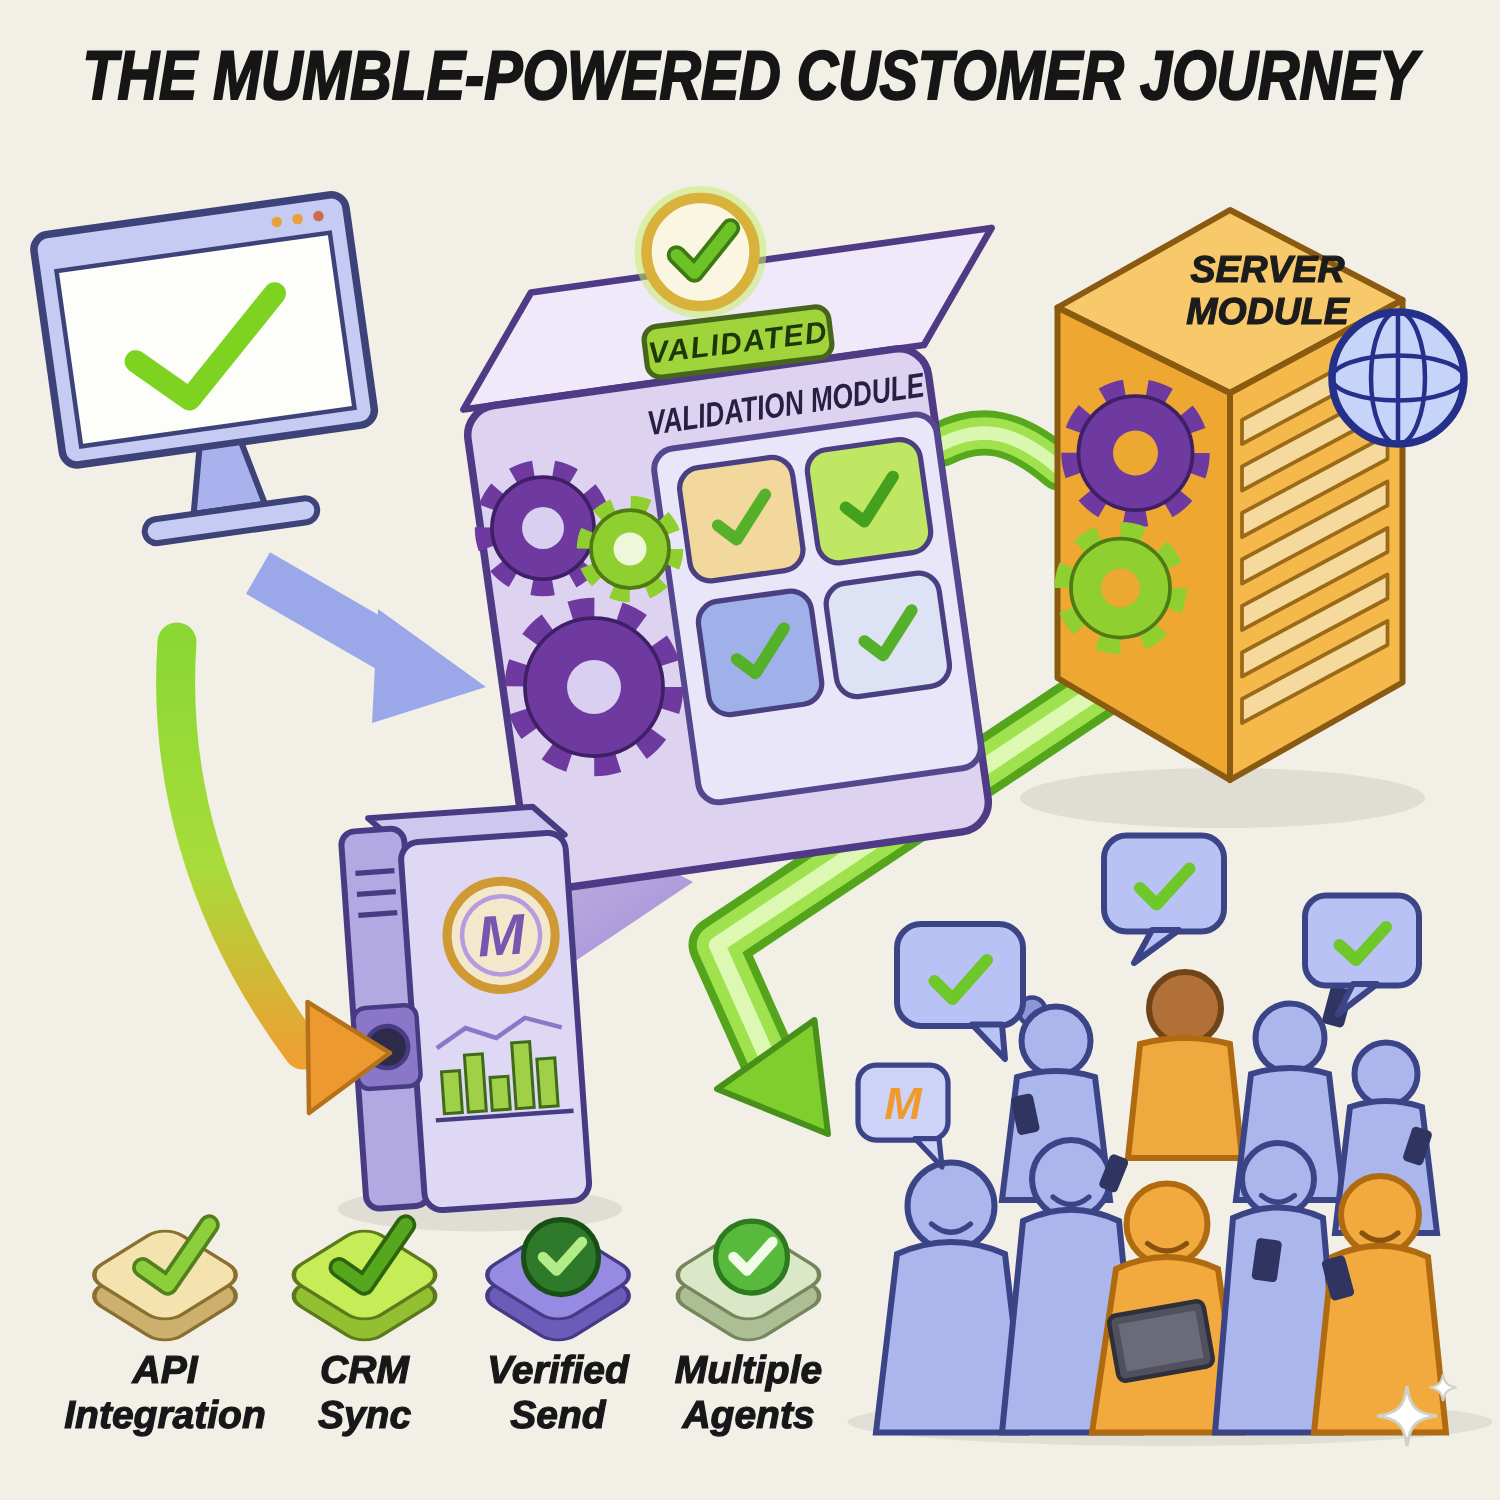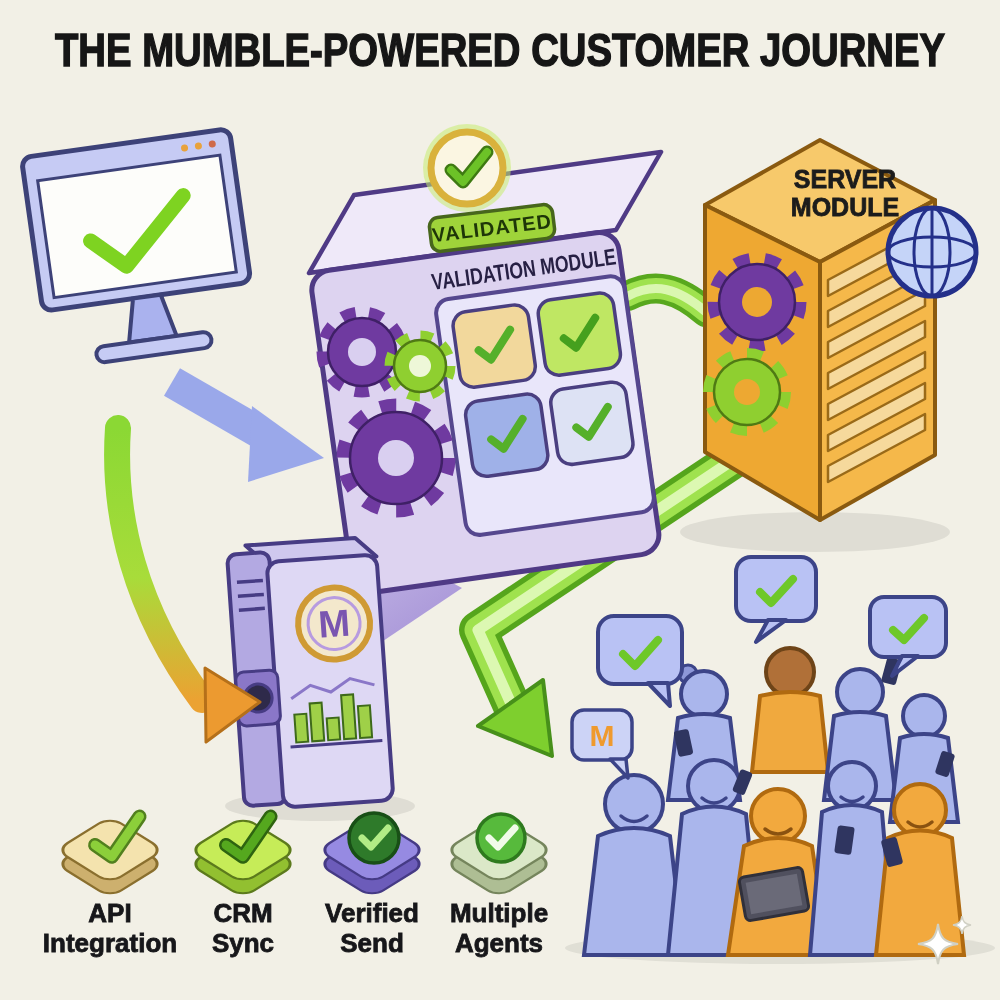--- a/index.html
+++ b/index.html
@@ -1,17 +1,17 @@
 <!DOCTYPE html>
 <html><head>
 <meta charset="utf-8">
 <style>
   html,body{margin:0;padding:0;background:#e8e6dd;}
   .stage{position:relative;width:1000px;height:1000px;background:#f2f0e6;overflow:hidden;
-         font-family:"Liberation Sans", sans-serif;}
+         font-family:"Liberation Sans", sans-serif;font-style:italic;}
   svg{display:block}
   text{font-family:"Liberation Sans", sans-serif;}
 </style>
 </head>
 <body>
 
 <div class="stage">
 <svg width="1000" height="1000" viewBox="0 0 1000 1000">
   <defs>
     <linearGradient id="gradFlow" x1="0" y1="0" x2="0" y2="1">

